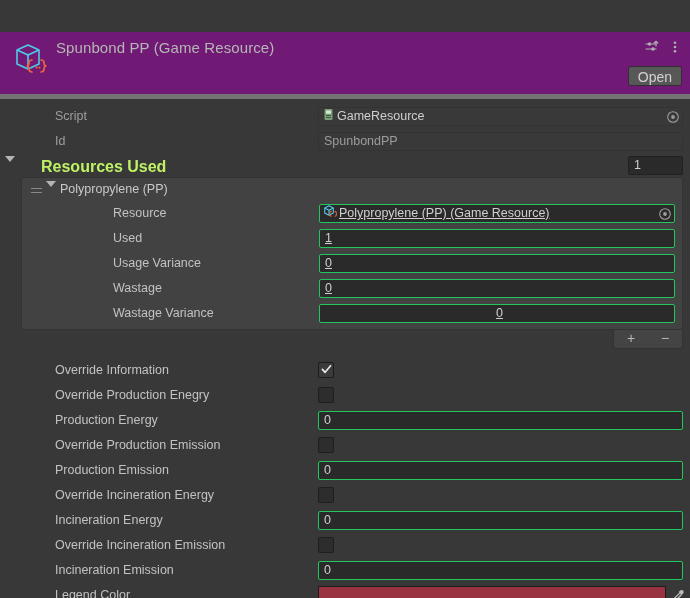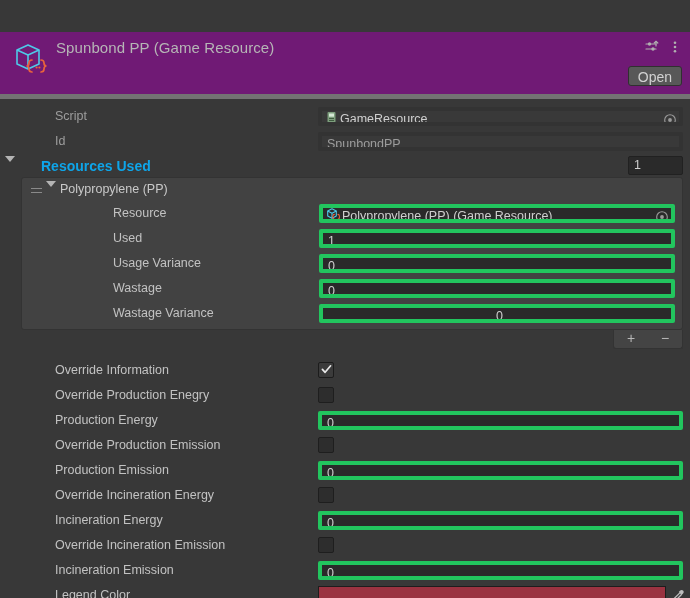--- a/index.html
+++ b/index.html
@@ -81,21 +81,21 @@
   }
   .row .lbl.dim { color: #9d9d9d; }
 
   .field {
     position: absolute;
     left: 284px;
     right: 7px;
     top: 2px;
     height: 19px;
     background: #2a2a2a;
-    border: 4px solid #22c55e;
+    border: 1px solid #22c55e;
     border-radius: 2px;
     box-sizing: border-box;
     color: #cfcfcf;
     font-size: 12.5px;
     line-height: 17px;
     padding-left: 5px;
     overflow: hidden;
     white-space: nowrap;
   }
   .field.readonly { background: #393939; border-color: #333; color: #9c9c9c; }
@@ -120,22 +120,22 @@
   .foldout .arrow {
     position: absolute;
     left: 5px;
     top: 7px;
   }
   .foldout .title {
     position: absolute;
     left: 21px;
     top: 3px;
     font-weight: bold;
-    color: #0ea5e9;
-    font-size: 14px;
+    color: #bef264;
+    font-size: 16px;
     padding-left: 20px;
   }
   .size-field {
     position: absolute;
     right: 7px;
     top: 1px;
     width: 55px;
     height: 19px;
     background: #2a2a2a;
     border: 1px solid #212121;

